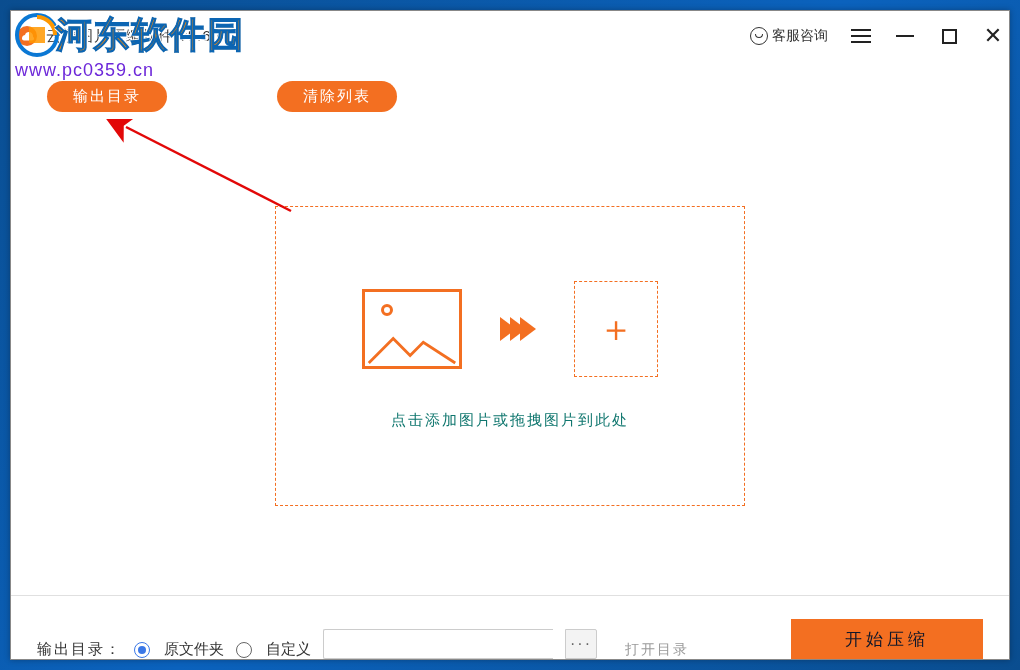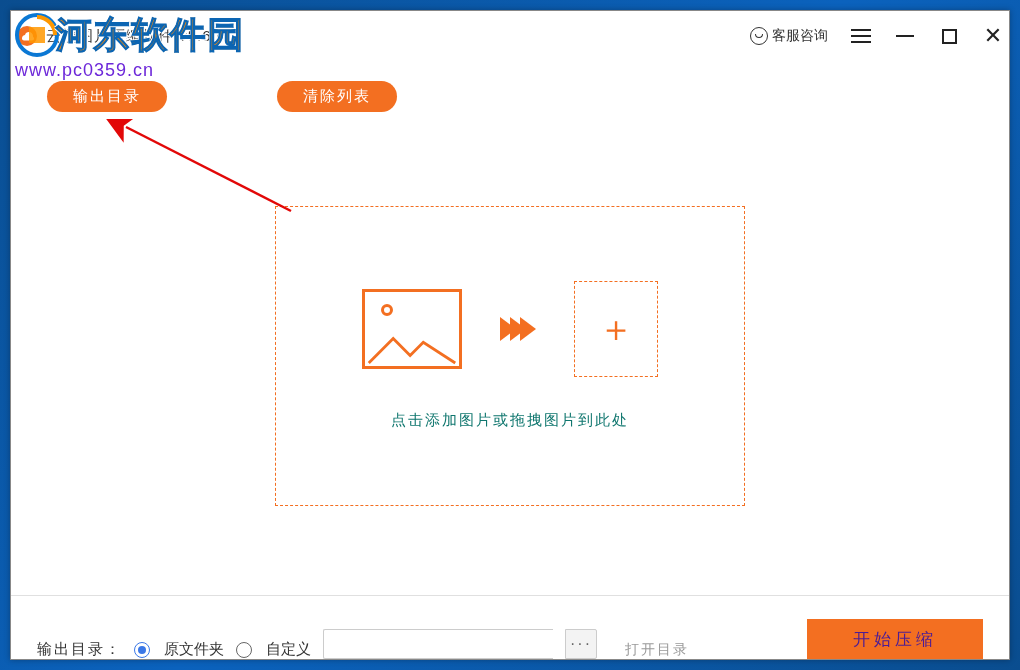--- a/index.html
+++ b/index.html
@@ -74,21 +74,21 @@
 }
 .out-label{font-size:15px; color:#333; letter-spacing:2px;}
 .radio-wrap{display:flex;align-items:center;gap:14px;font-size:15px;color:#333;cursor:pointer;}
 .radio{width:16px;height:16px;border:1.5px solid #3b78e7;border-radius:50%;display:inline-flex;align-items:center;justify-content:center;}
 .radio.checked::after{content:"";width:8px;height:8px;background:#3b78e7;border-radius:50%;}
 .radio.unchecked{border-color:#666;}
 .path-input{width:230px;height:30px;border:1px solid #ccc;border-right:none;border-radius:2px 0 0 2px;font-size:13px;padding:0 8px;}
 .browse{width:32px;height:30px;border:1px solid #ccc;background:#f3f3f3;cursor:pointer;color:#666;font-size:16px;letter-spacing:2px;border-radius:0 2px 2px 0;}
 .open-link{color:#999;font-size:14px;margin-left:16px;cursor:pointer;letter-spacing:2px;}
 .flex1{flex:1;}
-.start-btn{background:#f36f21;color:#4c1d95;border:none;width:176px;height:40px;font-size:17px;letter-spacing:4px;cursor:pointer;}
+.start-btn{background:#f36f21;color:#0f172a;border:none;width:192px;height:40px;font-size:17px;letter-spacing:4px;cursor:pointer;}
 
 
 .annot-arrow { position:absolute; left:85px; top:108px; z-index:25; pointer-events:none;}
 </style>
 </head>
 <body>
 
 <div class="window">
 
   <div class="watermark">

